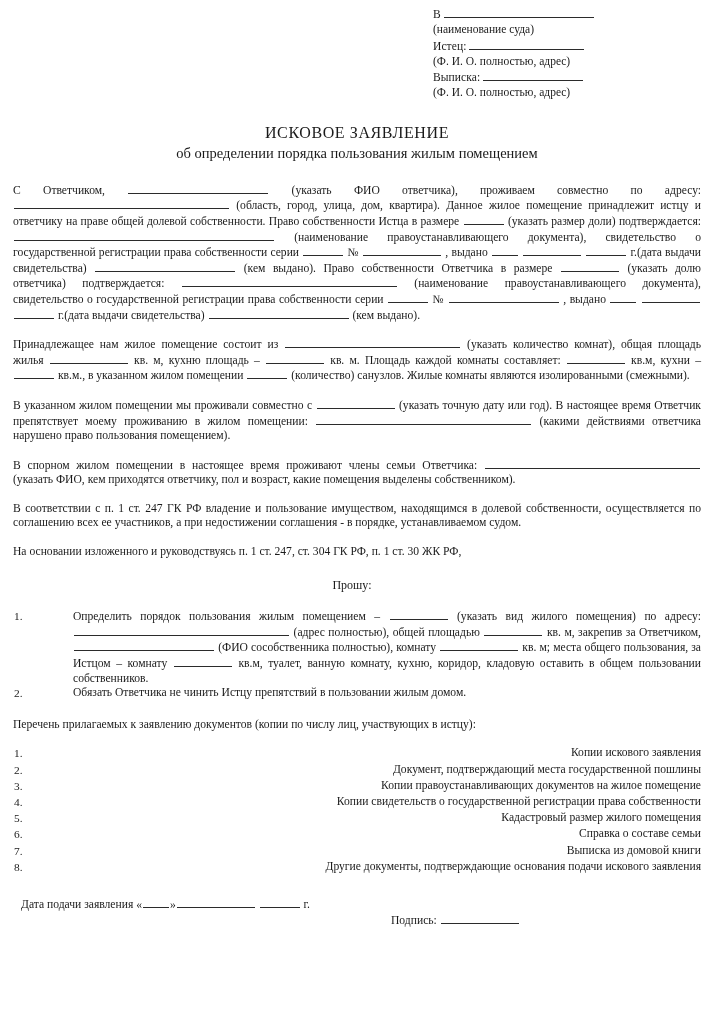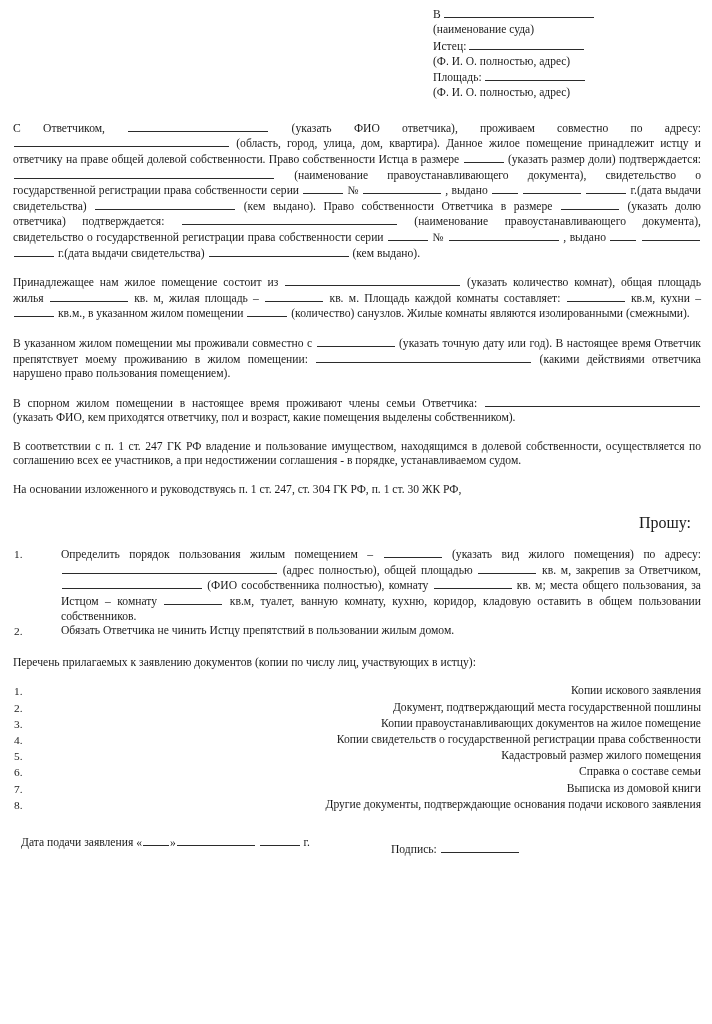--- a/index.html
+++ b/index.html
@@ -84,22 +84,22 @@
   .b-l   { width: 78px; }
   .b-xl  { width: 110px; }
   .b-2xl { width: 140px; }
   .b-3xl { width: 175px; }
   .b-4xl { width: 215px; }
   .b-5xl { width: 260px; }
 
   
   .proshu {
     margin: 18px 0 17px 0;
-    text-align: right;
-    font-size: 16px;
+    text-align: center;
+    font-size: 12px;
     padding-right: 10px;
   }
 
   
   ol.numlist {
     margin: 0;
     padding: 0;
     list-style: none;
   }
   ol.numlist > li {
@@ -111,21 +111,21 @@
     text-align: justify;
   }
   ol.numlist > li > .num {
     position: absolute;
     left: 1px;
     top: 0;
     width: 22px;
     text-align: left;
     font-size: 11.4px;
   }
-  ol.numlist > li > .txt { display: block; text-align: justify; }
+  ol.numlist > li > .txt { display: block; text-align: justify; margin-left: 12px; }
 
   ol.attachlist > li {
     padding-left: 46px;
     line-height: 16.2px;
     text-align: left;
   }
   ol.attachlist > li > .txt { text-align: right; }
 
   .attach-intro {
     margin: 17px 0 13px 0;
@@ -136,21 +136,21 @@
   
   .footer {
     margin-top: 22px;
     font-size: 11.6px;
     line-height: 15px;
     position: relative;
   }
   .footer .sign {
     position: absolute;
     left: 378px;
-    top: 7px;
+    top: 16px;
     white-space: nowrap;
   }
   .nowrap { white-space: nowrap; margin-left: 8px; }
 </style>
 </head>
 <body>
 
 <div class="page">
 
   <div class="header-block">
@@ -158,26 +158,30 @@
       <span class="lbl">В</span>
       <span class="ul ul-w150"></span>
     </div>
     <div class="header-line">(наименование суда)</div>
     <div class="header-line">
       <span class="lbl">Истец:</span>
       <span class="ul ul-w115"></span>
     </div>
     <div class="header-line">(Ф. И. О. полностью, адрес)</div>
     <div class="header-line">
-      <span class="lbl">Площадь:</span>
+      <span class="lbl">Выписка:</span>
       <span class="ul ul-w100"></span>
     </div>
     <div class="header-line">(Ф. И. О. полностью, адрес)</div>
   </div>
 
+  <div class="title-wrap">
+    <div class="doc-title">ИСКОВОЕ ЗАЯВЛЕНИЕ</div>
+    <div class="doc-subtitle">об определении порядка пользования жилым помещением</div>
+  </div>
 
   <div class="body">
 
     <p class="para">
       <span>С  Ответчиком,</span>
       <span class="b b-2xl"></span>
       <span>(указать  ФИО  ответчика),  проживаем  совместно  по  адресу:</span>
       <span class="b b-4xl"></span>
       <span>(область, город, улица, дом, квартира). Данное жилое помещение принадлежит истцу и ответчику на праве общей долевой собственности. Право собственности Истца в размере</span>
       <span class="b b-s"></span>
@@ -208,21 +212,21 @@
       <span>г.(дата  выдачи  свидетельства)</span>
       <span class="b b-2xl"></span>
       <span>(кем выдано).</span>
     </p>
 
     <p class="para">
       <span>Принадлежащее нам жилое помещение состоит из</span>
       <span class="b b-3xl"></span>
       <span>(указать количество комнат), общая площадь жилья</span>
       <span class="b b-l"></span>
-      <span>кв. м, жилая площадь –</span>
+      <span>кв. м, кухню площадь –</span>
       <span class="b b-m"></span>
       <span>кв. м. Площадь каждой комнаты составляет:</span>
       <span class="b b-m"></span>
       <span>кв.м, кухни –</span>
       <span class="b b-s"></span>
       <span>кв.м., в указанном жилом помещении</span>
       <span class="b b-s"></span>
       <span>(количество) санузлов. Жилые комнаты являются изолированными (смежными).</span>
     </p>
 

